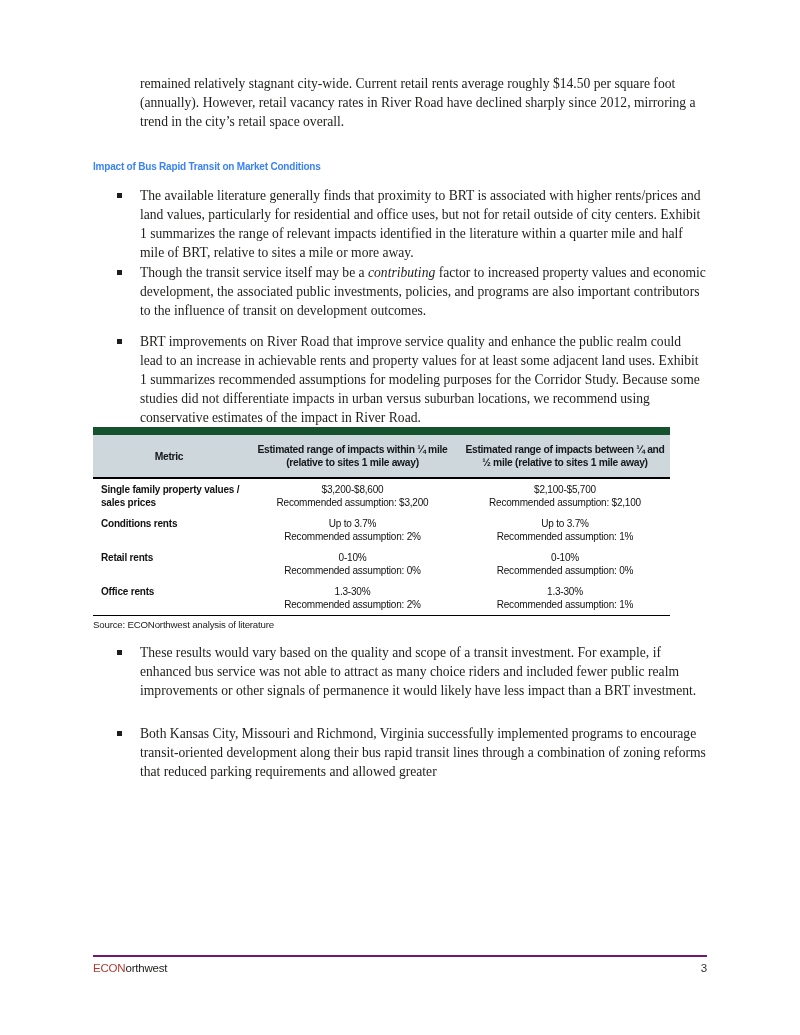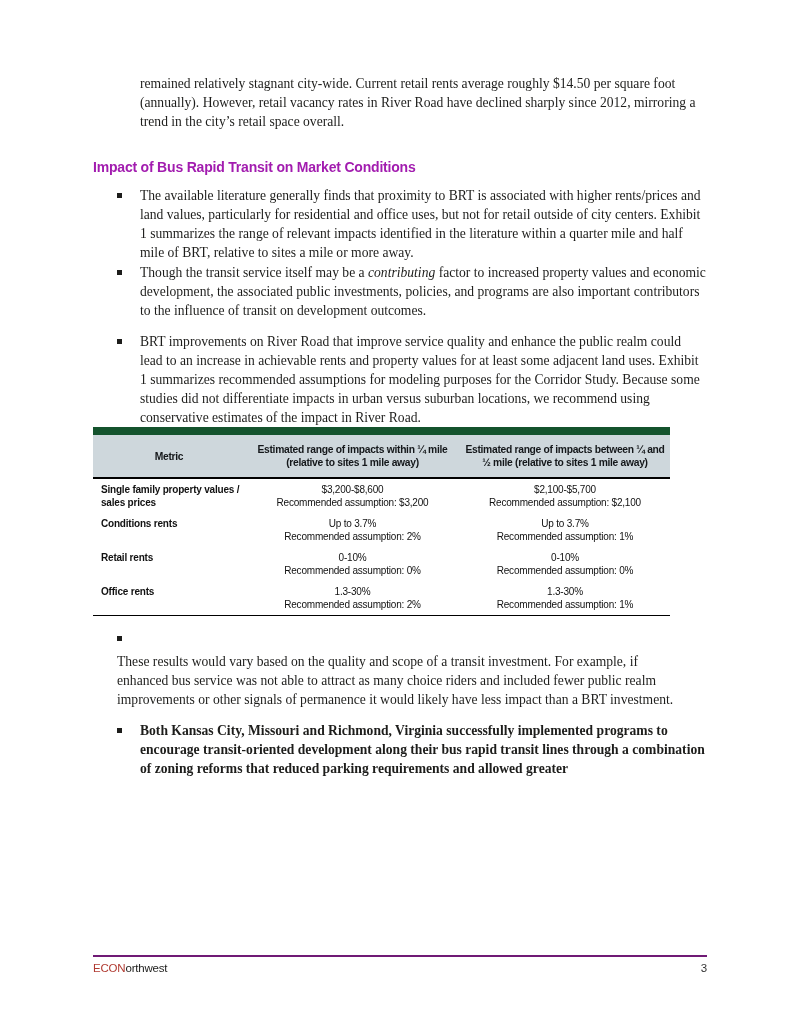--- a/index.html
+++ b/index.html
@@ -12,33 +12,33 @@
   }
   .content { position:absolute; left:93px; top:74px; width:614px; }
 
   .para {
     margin-left:47px; width:568px;
     font-size:13.6px; line-height:19px;
   }
 
   .section-heading {
     font-family:"Liberation Sans", sans-serif;
-    font-weight:bold; font-size:14px; line-height:18px;
+    font-weight:bold; font-size:10px; line-height:18px;
     letter-spacing:-0.2px;
-    color:#a21caf;
+    color:#3b82f6;
   }
   .h1 { margin-top:27px; }
   .h2 { margin-top:21px; }
 
   .bullet { display:flex; margin-left:24px; }
   .b1 { margin-top:10px; }
   .b2 { margin-top:1px; }
   .b3 { margin-top:12px; }
-  .b4 { margin-top:13px;flex-direction:column; }
-  .b5 { margin-top:12px;font-weight:bold; }
+  .b4 { margin-top:13px; }
+  .b5 { margin-top:24px; }
   .bullet .marker-col { flex:0 0 23px; }
   .sq {
     display:block; width:4.5px; height:4.5px;
     background:#1d1d1b; margin-top:7px;
   }
   .btext { width:568px; font-size:13.6px; line-height:19px; }
   .btext em { font-style:italic; }
 
   .exhibit-title {
     margin-top:13px; margin-bottom:2px;
@@ -176,20 +176,21 @@
           <div>Recommended assumption: 2%</div>
         </td>
         <td>
           <div>1.3-30%</div>
           <div>Recommended assumption: 1%</div>
         </td>
       </tr>
     </tbody>
   </table>
 
+  <div class="source-note">Source: ECONorthwest analysis of literature</div>
 
   <div class="bullet b4">
     <span class="marker-col">
         <span class="sq"></span>
       </span>
     <p class="btext">These results would vary based on the quality and scope of a transit investment. For example, if enhanced bus service was not able to attract as many choice riders and included fewer public realm improvements or other signals of permanence it would likely have less impact than a BRT investment.</p>
   </div>
 
 
   <div class="bullet b5">

